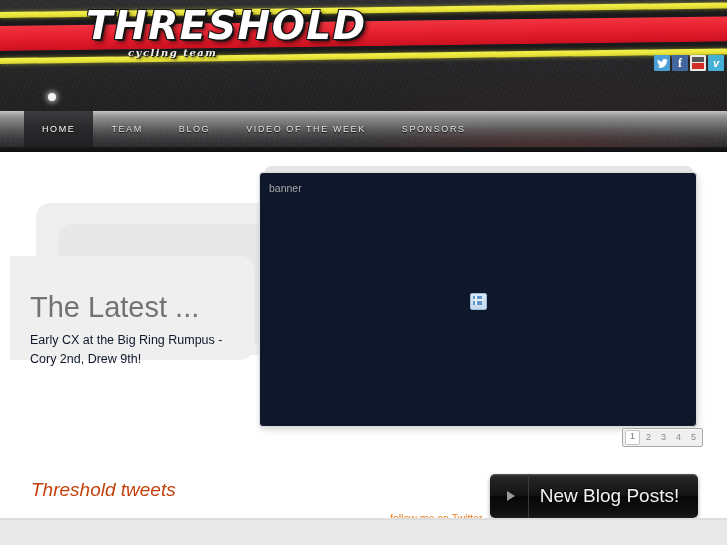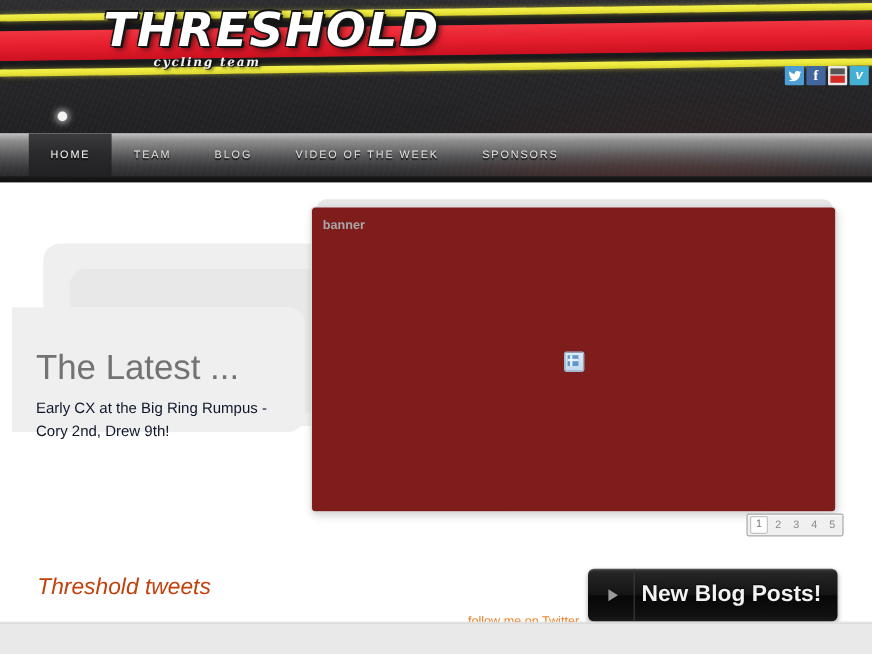--- a/index.html
+++ b/index.html
@@ -244,26 +244,25 @@
     width: 430px; height: 14px;
     background: #e6e6e6;
     border-radius: 8px 8px 0 0;
   }
   #banner-panel {
     position: absolute;
     left: 259px;
     top: 172px;
     width: 436px;
     height: 253px;
-    background: #7f1d1d;
+    background: #0f172a;
     border: 1px solid #dcdcdc;
     border-radius: 4px;
     box-shadow: 0 2px 5px rgba(0,0,0,0.10), 3px 4px 8px rgba(0,0,0,0.07);
     overflow: hidden;
-    font-weight: bold;
   }
   #banner-label {
     position: absolute;
     left: 9px;
     top: 9px;
     font-size: 10.5px;
     color: #a8a8a8;
     font-family: "Liberation Sans", sans-serif;
   }
   #broken-image-icon {
@@ -352,21 +351,20 @@
     top: 474px;
     width: 208px;
     height: 44px;
     border-radius: 5px;
     background: linear-gradient(180deg, #3c3c3c 0%, #252525 8%, #141414 48%, #070707 52%, #111111 90%, #1c1c1c 100%);
     box-shadow: 0 2px 4px rgba(0,0,0,0.35), inset 0 1px 0 rgba(255,255,255,0.13);
     display: flex;
     align-items: center;
     cursor: pointer;
     overflow: hidden;
-    font-weight: bold;
   }
   #blog-button-play {
     width: 34px;
     display: flex;
     align-items: center;
     justify-content: center;
     margin-left: 4px;
     border-right: 1px solid #3a3a3a;
     height: 100%;
   }

